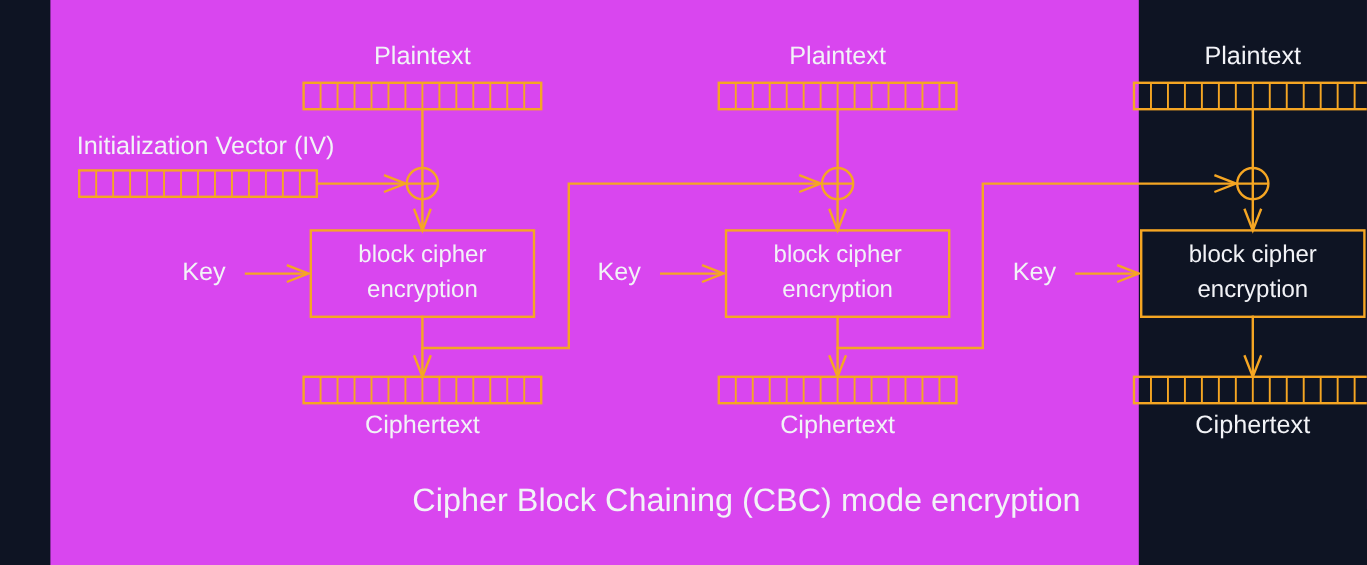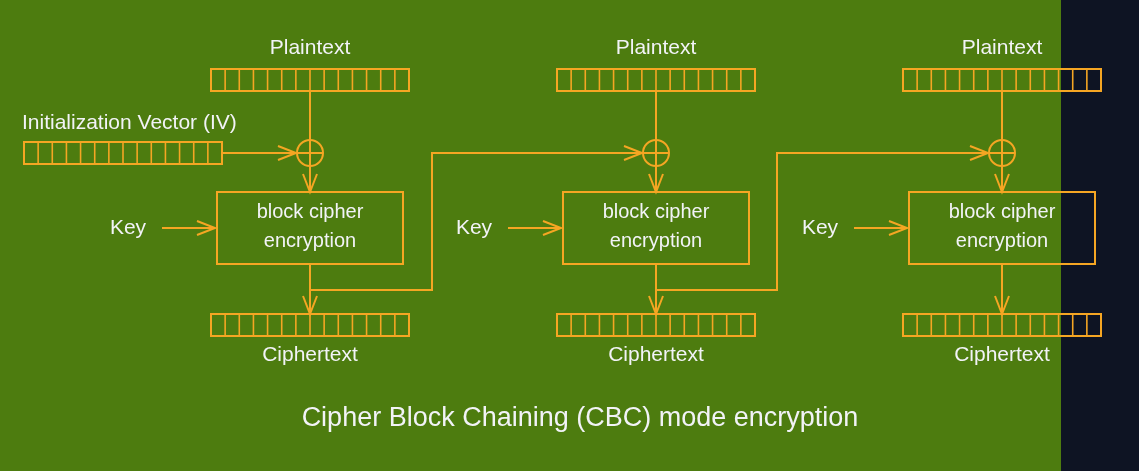--- a/index.html
+++ b/index.html
@@ -8,23 +8,24 @@
     background: #0e1423;
   }
   body {
     width: 1139px;
     height: 471px;
     overflow: hidden;
     font-family: "Liberation Sans", sans-serif;
   }
   #diagram-root {
     position: relative;
-    width: 1061px;
+    width: 907px;
     height: 471px;
-    background: #4d7c0f;
+    background: #d946ef;
+    margin-left: 42px;
   }
   svg.diagram {
     display: block;
     width: 1139px;
     height: 471px;
   }
   .wire {
     stroke: #f5a623;
     stroke-width: 2;
     fill: none;

